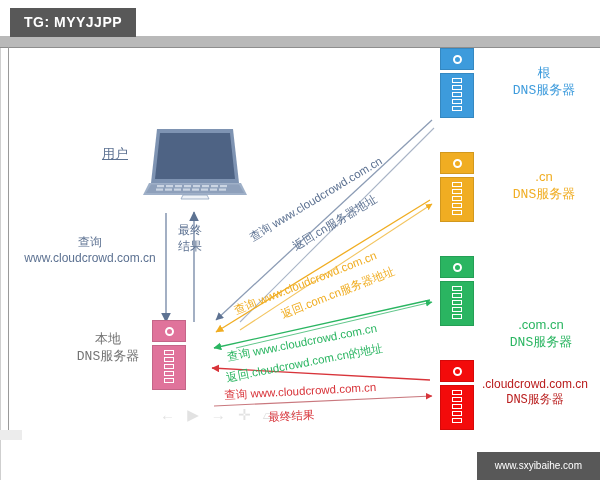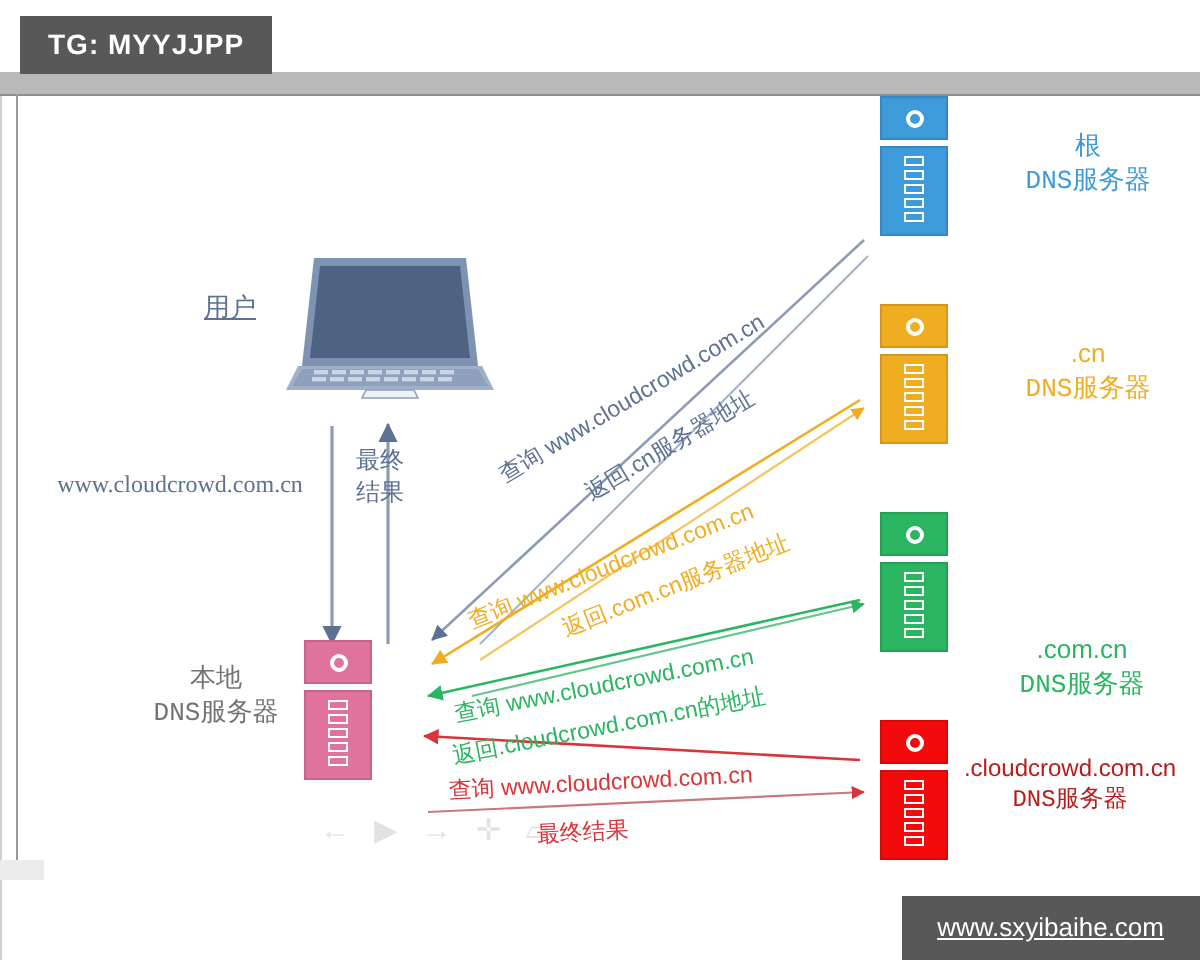--- a/index.html
+++ b/index.html
@@ -162,21 +162,21 @@
   #label-cn          { left: 492px; top: 168px; width: 104px; color: #f0ad22; }
   #label-comcn       { left: 484px; top: 272px; width: 114px; color: #2ab561; margin-top: 44px; }
   #label-leaf        { left: 470px; top: 376px; width: 130px; color: #b91c1c; font-size: 12px; }
 
   
   #label-query-v {
     left: 10px; top: 234px; width: 160px;
     text-align: center; color: #5d7292; font-size: 12px;
   }
   #label-query-v .l1 { display: block; }
-  #label-query-v .l2 { display: block; font-family: Liberation Serif, serif; }
+  #label-query-v .l2 { display: block; }
   #label-final-v {
     left: 178px; top: 222px; width: 54px;
     text-align: left; color: #5d7292; font-size: 12px;
   }
   #label-final-v .l1 { display: block; }
   #label-final-v .l2 { display: block; }
 
   
   .diag {
     position: absolute;
@@ -213,25 +213,24 @@
     white-space: nowrap;
   }
 
   
   #watermark {
     position: absolute;
     right: 0;
     bottom: 0;
     background: #585858;
     color: #ffffff;
-    font-size: 13px;
+    font-size: 10px;
     padding: 8px 18px 9px 18px;
     z-index: 40;
     white-space: nowrap;
-    text-decoration: underline;
   }
 </style>
 </head>
 <body>
 
 <div id="chrome-strip"></div>
 <div id="canvas"></div>
 <div id="left-rail"></div>
 <div id="left-rail-foot"></div>
 
@@ -394,20 +393,21 @@
   <span class="l1">.com.cn</span>
   <span class="l2">DNS服务器</span>
 </div>
 
 <div class="lbl node-label" id="label-leaf">
   <span class="l1">.cloudcrowd.com.cn</span>
   <span class="l2">DNS服务器</span>
 </div>
 
 <div class="lbl" id="label-query-v">
+  <span class="l1">查询</span>
   <span class="l2">www.cloudcrowd.com.cn</span>
 </div>
 
 <div class="lbl" id="label-final-v">
   <span class="l1">最终</span>
   <span class="l2">结果</span>
 </div>
 
 <div class="diag c-root" id="d-root-q">查询 www.cloudcrowd.com.cn</div>
 <div class="diag c-root" id="d-root-r">返回.cn服务器地址</div>

